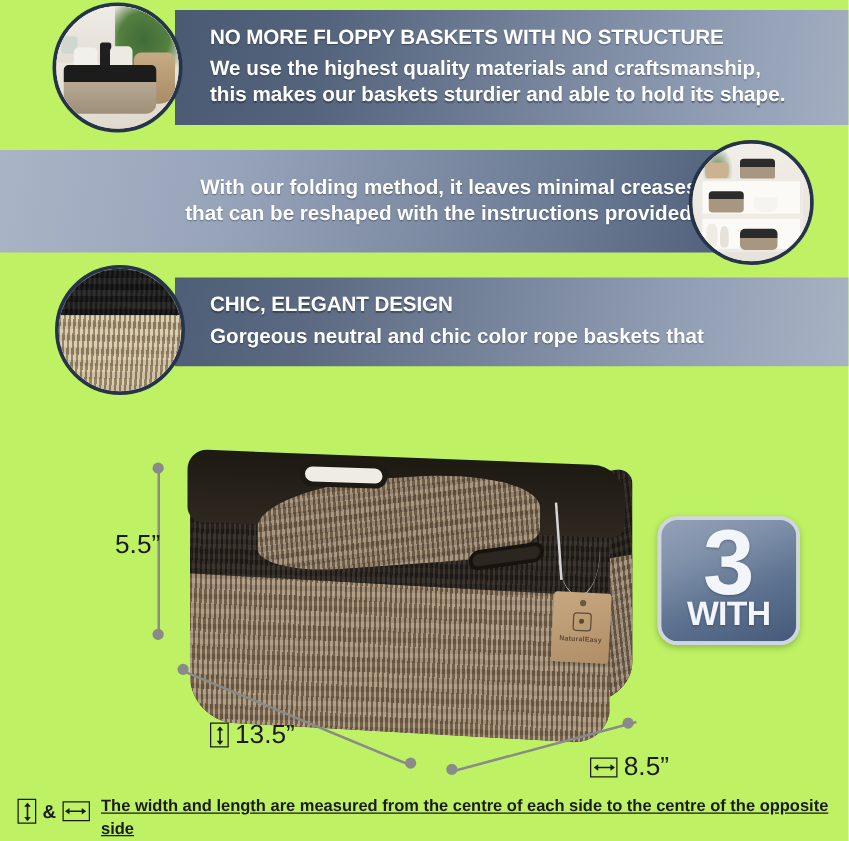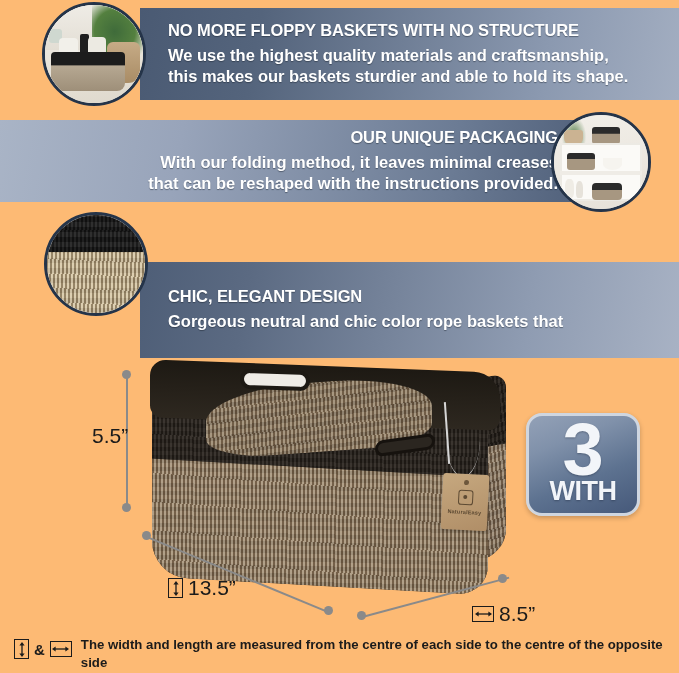--- a/index.html
+++ b/index.html
@@ -10,21 +10,21 @@
   }
   body {
     font-family: "Liberation Sans", sans-serif;
     -webkit-font-smoothing: antialiased;
   }
   #page {
     position: relative;
     width: 679px;
     height: 673px;
     overflow: hidden;
-    background: #fdba74;
+    background: #bef264;
   }
 
   
   .banner {
     position: absolute;
     display: flex;
     flex-direction: column;
     justify-content: center;
     box-sizing: border-box;
   }
@@ -45,26 +45,25 @@
     height: 82px;
     background: linear-gradient(100deg, #a9b4c6 0%, #98a4ba 30%, #6b7b94 75%, #4d5d77 100%);
     padding: 4px 42px 4px 14px;
     align-items: flex-end;
     text-align: right;
   }
   .banner-3 {
     left: 140px;
     top: 222px;
     width: 539px;
-    height: 96px;
+    height: 71px;
     background: linear-gradient(100deg, #4e5e77 0%, #5b6a82 20%, #8f9cb2 72%, #a8b2c4 100%);
     padding: 6px 14px 6px 28px;
     align-items: flex-start;
     text-align: left;
-    margin-top: 40px;
   }
   .banner-title {
     color: #ffffff;
     font-size: 16.5px;
     font-weight: bold;
     letter-spacing: -0.1px;
     line-height: 1.15;
     text-shadow: 0 1px 1px rgba(20,28,40,0.45);
     margin: 0 0 5px 0;
     white-space: nowrap;
@@ -315,20 +314,21 @@
   .footer-icons {
     display: flex; align-items: center; gap: 5px;
     padding-top: 3px;
   }
   .footer-amp { font-size: 15px; color: #1b1b1b; font-weight: bold; }
   .footer-text {
     font-size: 13.2px;
     color: #1b1b1b;
     line-height: 1.38;
     font-weight: bold;
+    text-decoration: underline;
   }
 </style>
 </head>
 <body>
 
 <div id="page">
 
   <div class="banner banner-1">
     <div class="banner-title">NO MORE FLOPPY BASKETS WITH NO STRUCTURE</div>
     <div class="banner-body">We use the highest quality materials and craftsmanship,</div>
@@ -340,21 +340,20 @@
     <div class="ph c1-plant"></div>
     <div class="ph c1-pot"></div>
     <div class="ph c1-cup"></div>
     <div class="ph c1-towel"></div>
     <div class="ph c1-jar"></div>
     <div class="ph c1-towel2"></div>
     <div class="ph c1-basket"></div>
   </div>
 
   <div class="banner banner-2">
-    <div class="banner-title">OUR UNIQUE PACKAGING</div>
     <div class="banner-body">With our folding method, it leaves minimal creases</div>
     <div class="banner-body">that can be reshaped with the instructions provided.</div>
   </div>
   <div class="circle-photo circle-2">
     <div class="ph c2-bg"></div>
     <div class="ph c2-plant"></div>
     <div class="ph c2-pot"></div>
     <div class="ph c2-bin1"></div>
     <div class="ph c2-shelf"></div>
     <div class="ph c2-div"></div>

